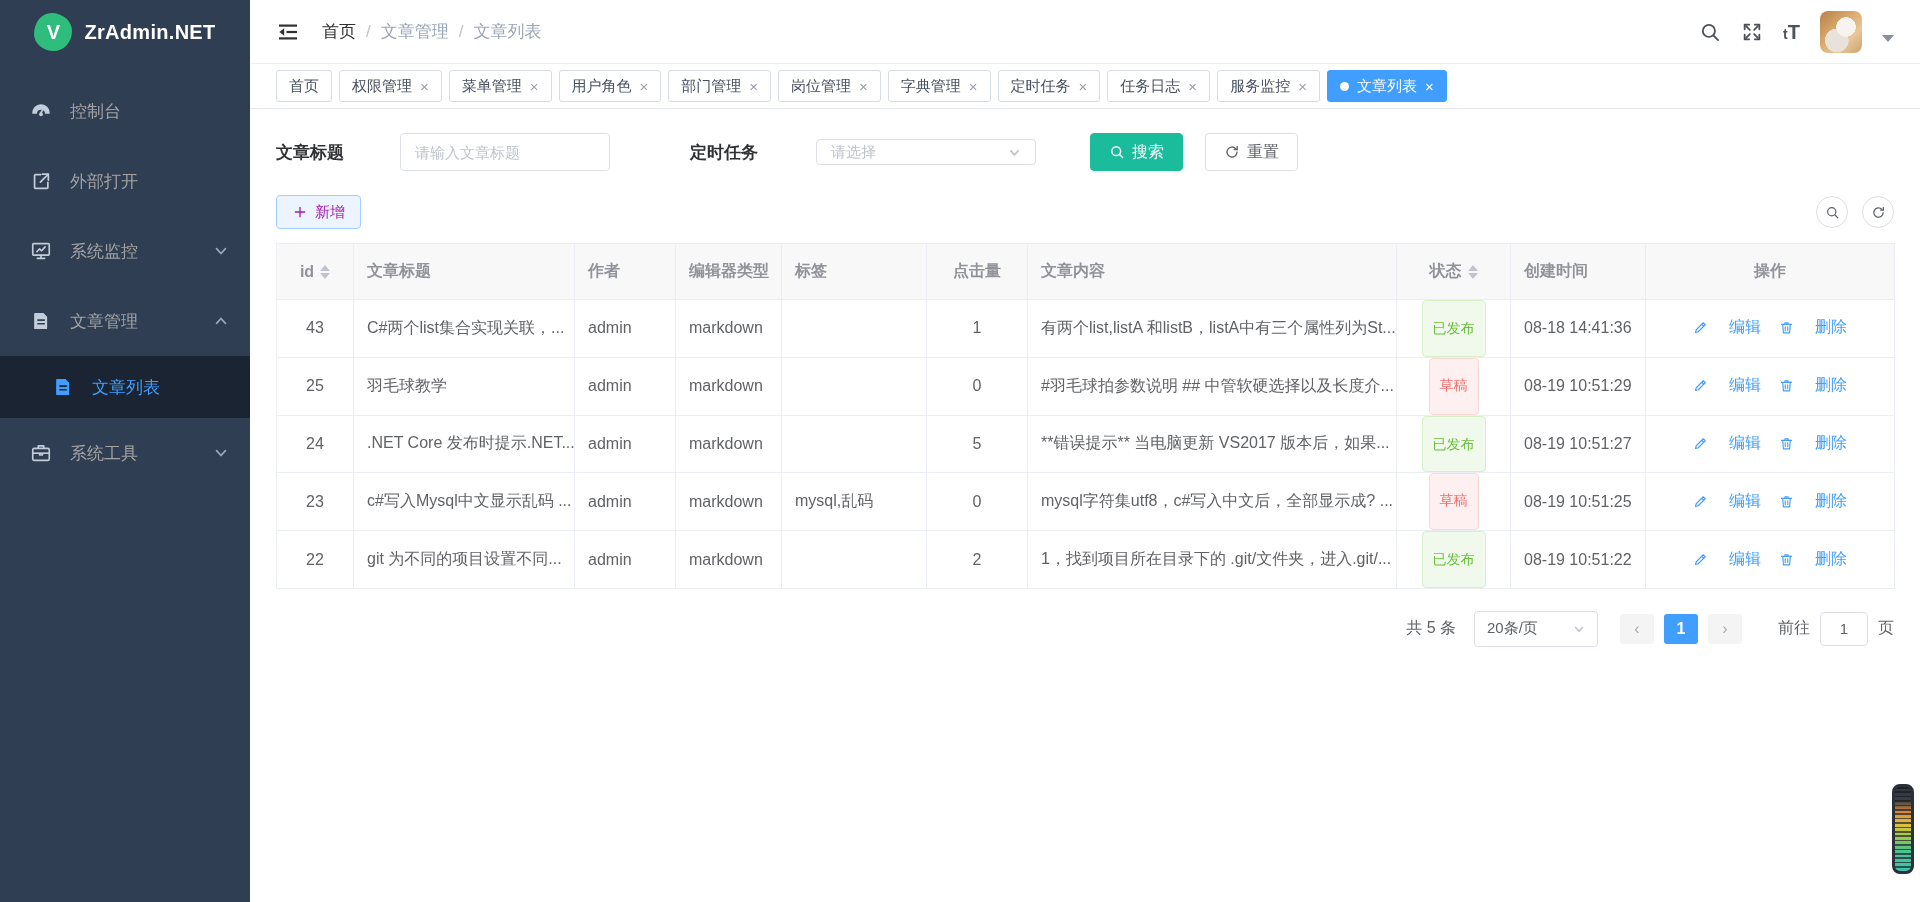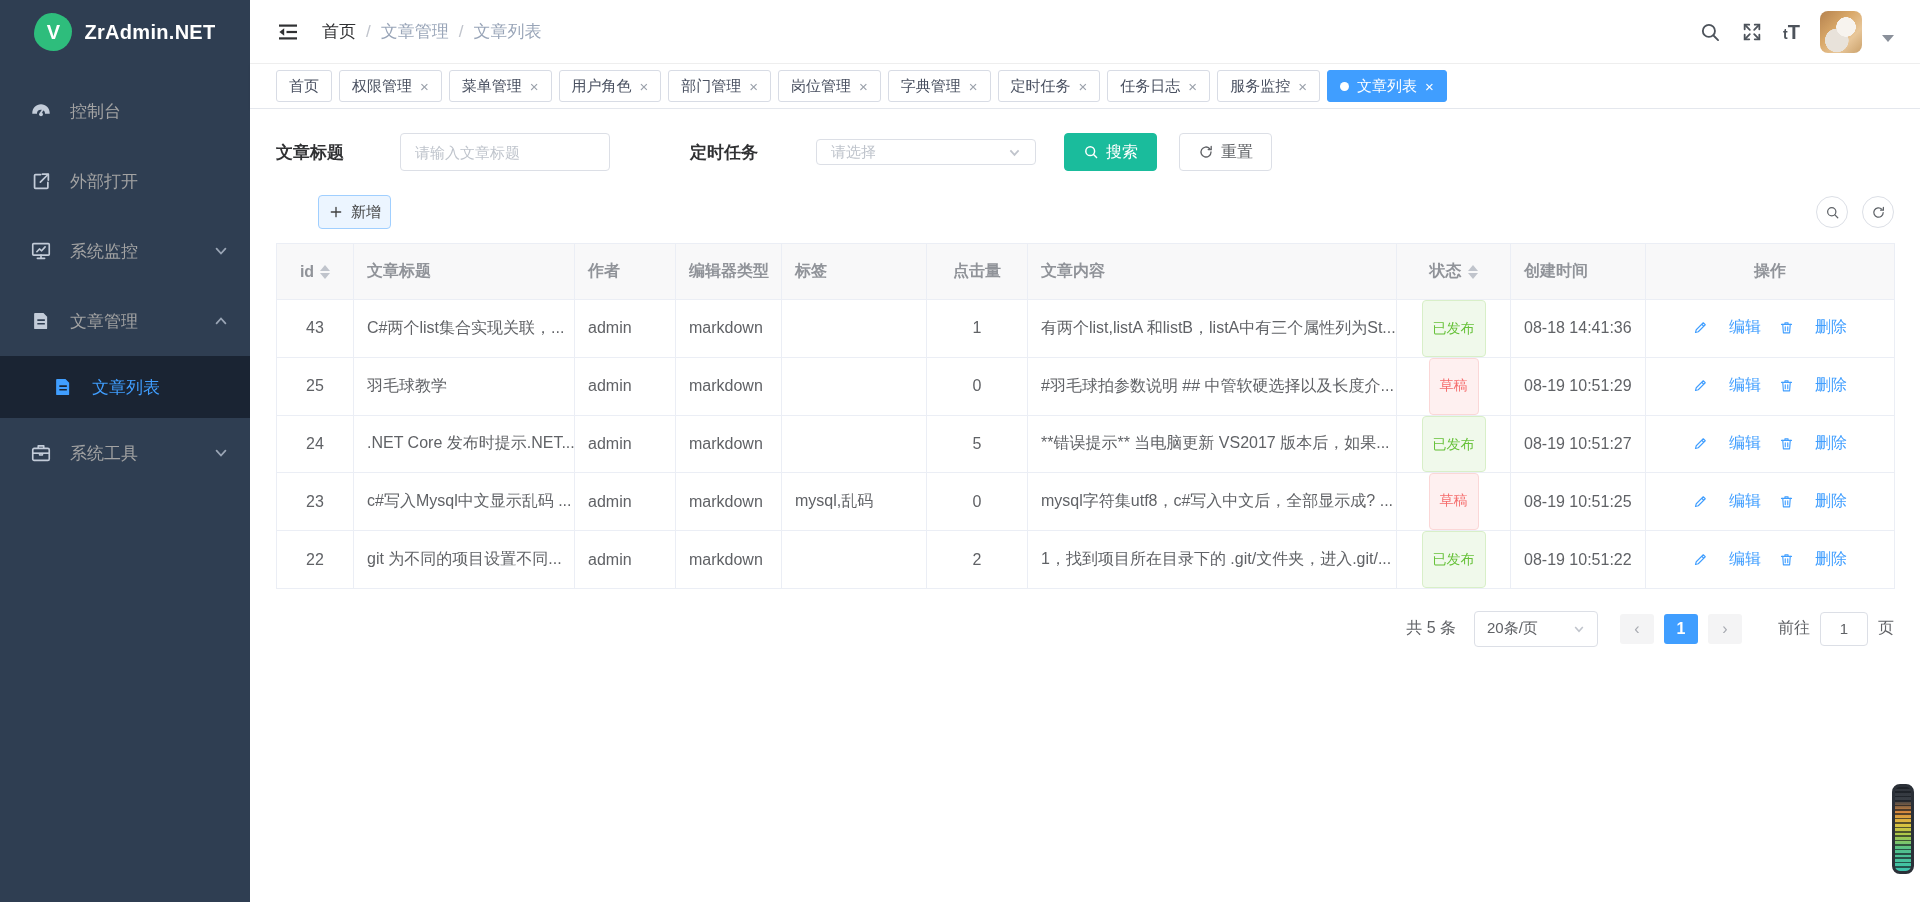--- a/index.html
+++ b/index.html
@@ -72,26 +72,26 @@
   .f-label2 { margin-left:80px; }
   .f-select { width:220px; height:25px; border:1px solid #dcdfe6; border-radius:4px;
     margin-left:58px; display:flex; align-items:center; justify-content:space-between;
     padding:12px 14px; font-size:15px; color:#bfc4cc; cursor:pointer; }
   .f-select .sel-chevron { width:13px; height:13px; color:#c0c4cc; }
   .f-select svg { width:13px; height:13px; display:block; }
   .btn { display:inline-flex; align-items:center; gap:7px; height:38px; padding:0 18px;
     border-radius:4px; font-size:16px; cursor:pointer; border:1px solid transparent;
     font-family:"Liberation Sans","DejaVu Sans",sans-serif; }
   .btn svg { width:16px; height:16px; }
-  .btn-search { margin-left:28px; background:#1abc9c; border-color:#1abc9c; color:#fff; }
+  .btn-search { margin-left:54px; background:#1abc9c; border-color:#1abc9c; color:#fff; }
   .btn-reset { margin-left:22px; background:#fff; border-color:#dcdfe6; color:#606266; }
 
   .toolbar-row { display:flex; align-items:center; margin-top:24px; }
-  .btn-add { height:34px; padding:0 9px; font-size:15px; background:#ecf5ff;
-    border-color:#a0cfff; color:#404040;margin-left:42px; }
+  .btn-add { height:34px; padding:0 15px; font-size:15px; background:#ecf5ff;
+    border-color:#a0cfff; color:#a21caf; }
   .circle-btns { margin-left:auto; display:flex; gap:14px; }
   .circle-btn { width:32px; height:32px; border-radius:50%; border:1px solid #dcdfe6;
     background:#fff; display:flex; align-items:center; justify-content:center;
     color:#5f6368; cursor:pointer; }
   .circle-btn svg { width:15px; height:15px; }
 
   
   .grid { margin-top:14px; width:1618px; border-collapse:collapse; table-layout:fixed; }
   .grid th, .grid td { border:1px solid #ebeef5; font-size:16px; padding:0 13px;
     overflow:hidden; white-space:nowrap; text-overflow:clip; }

